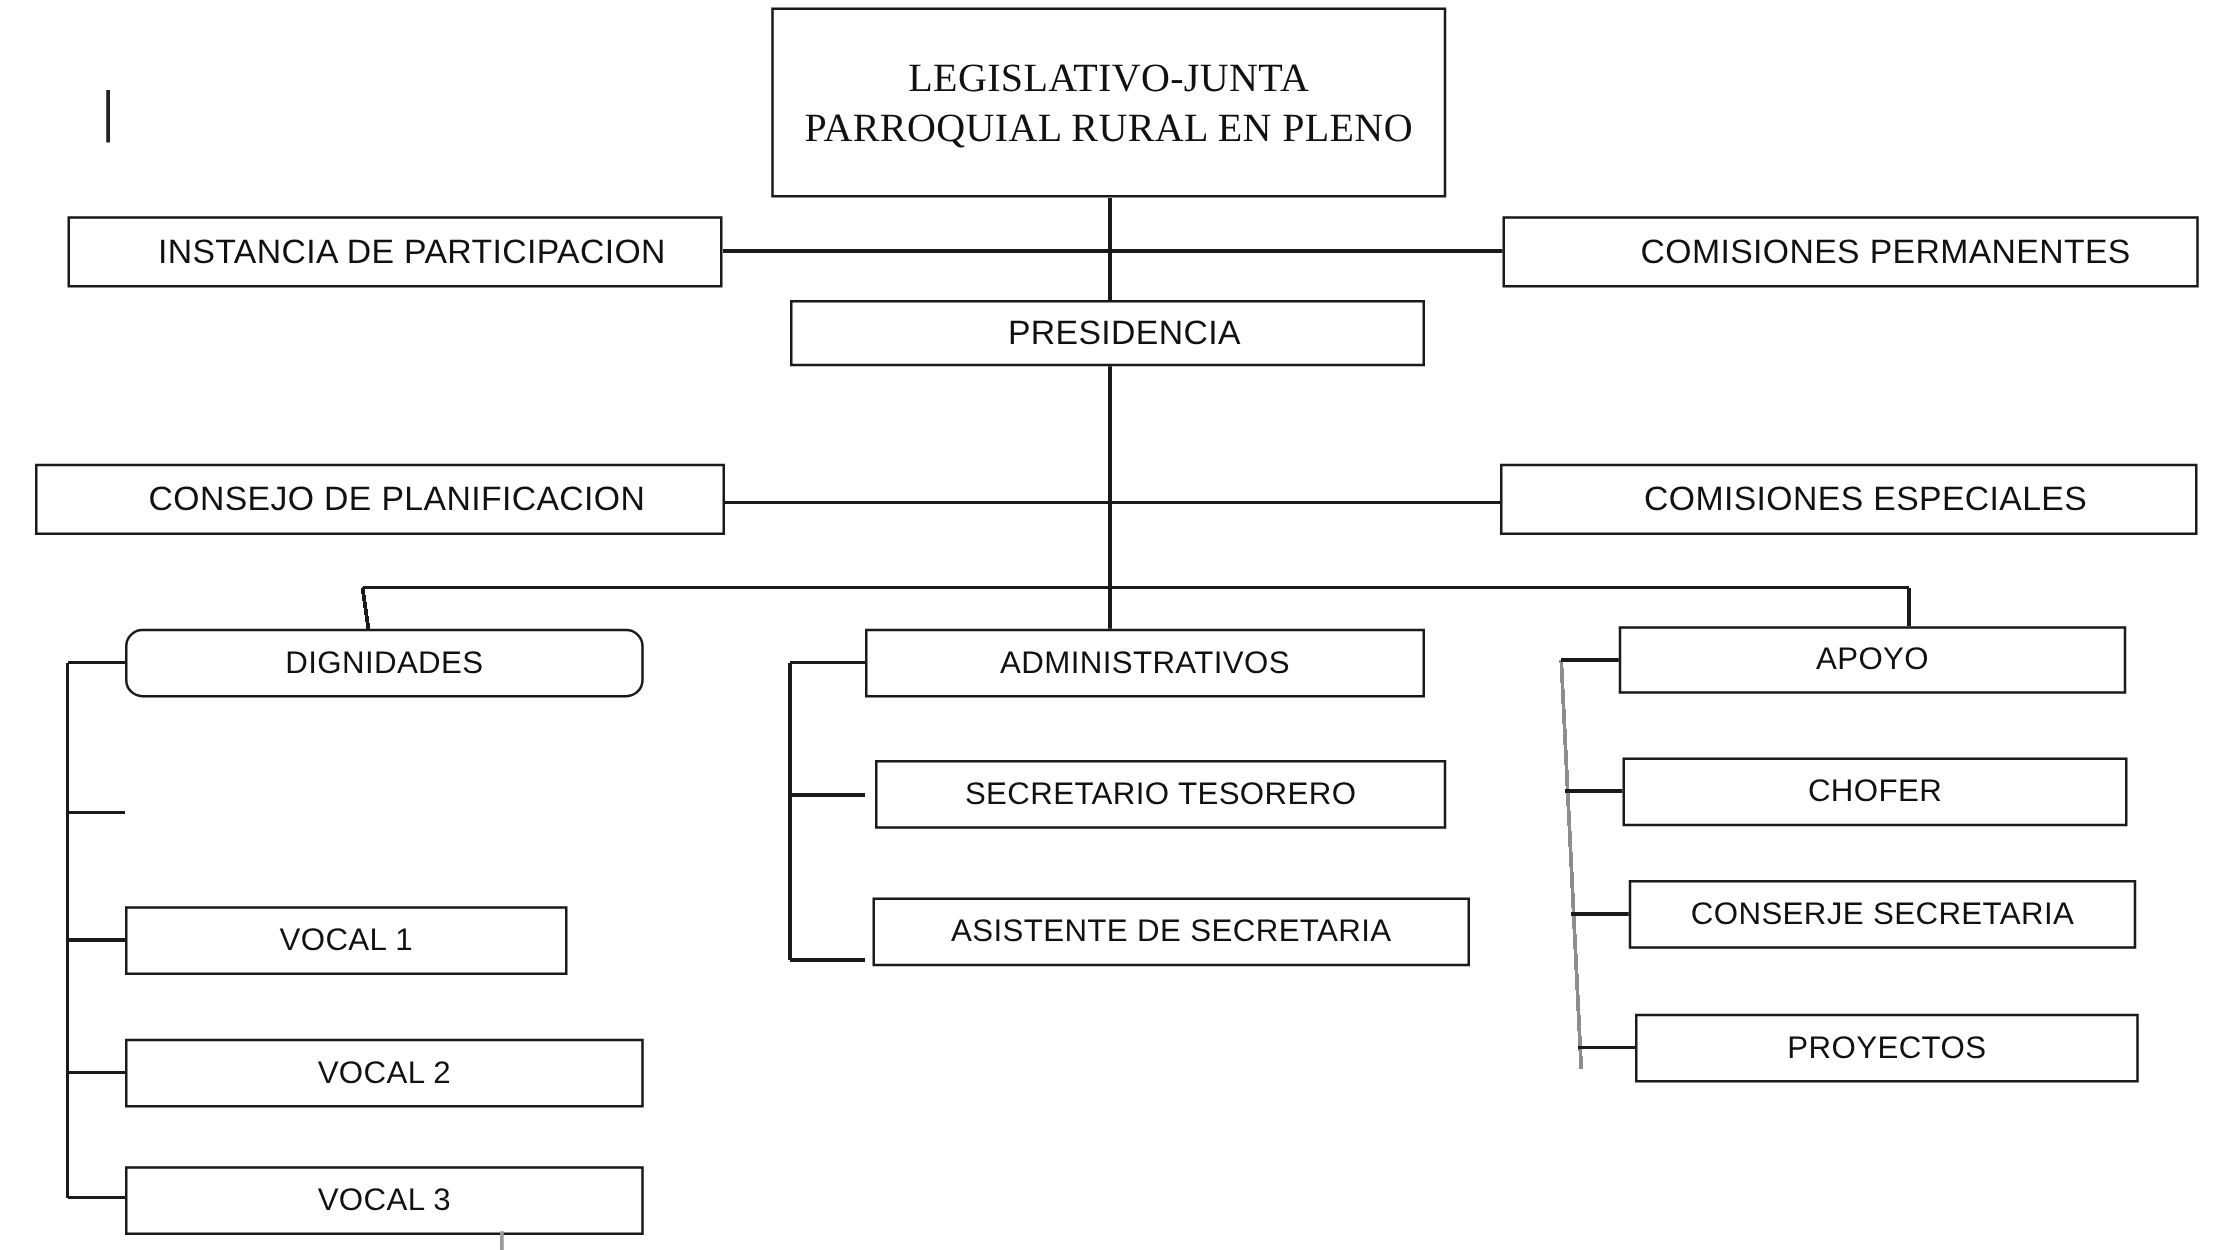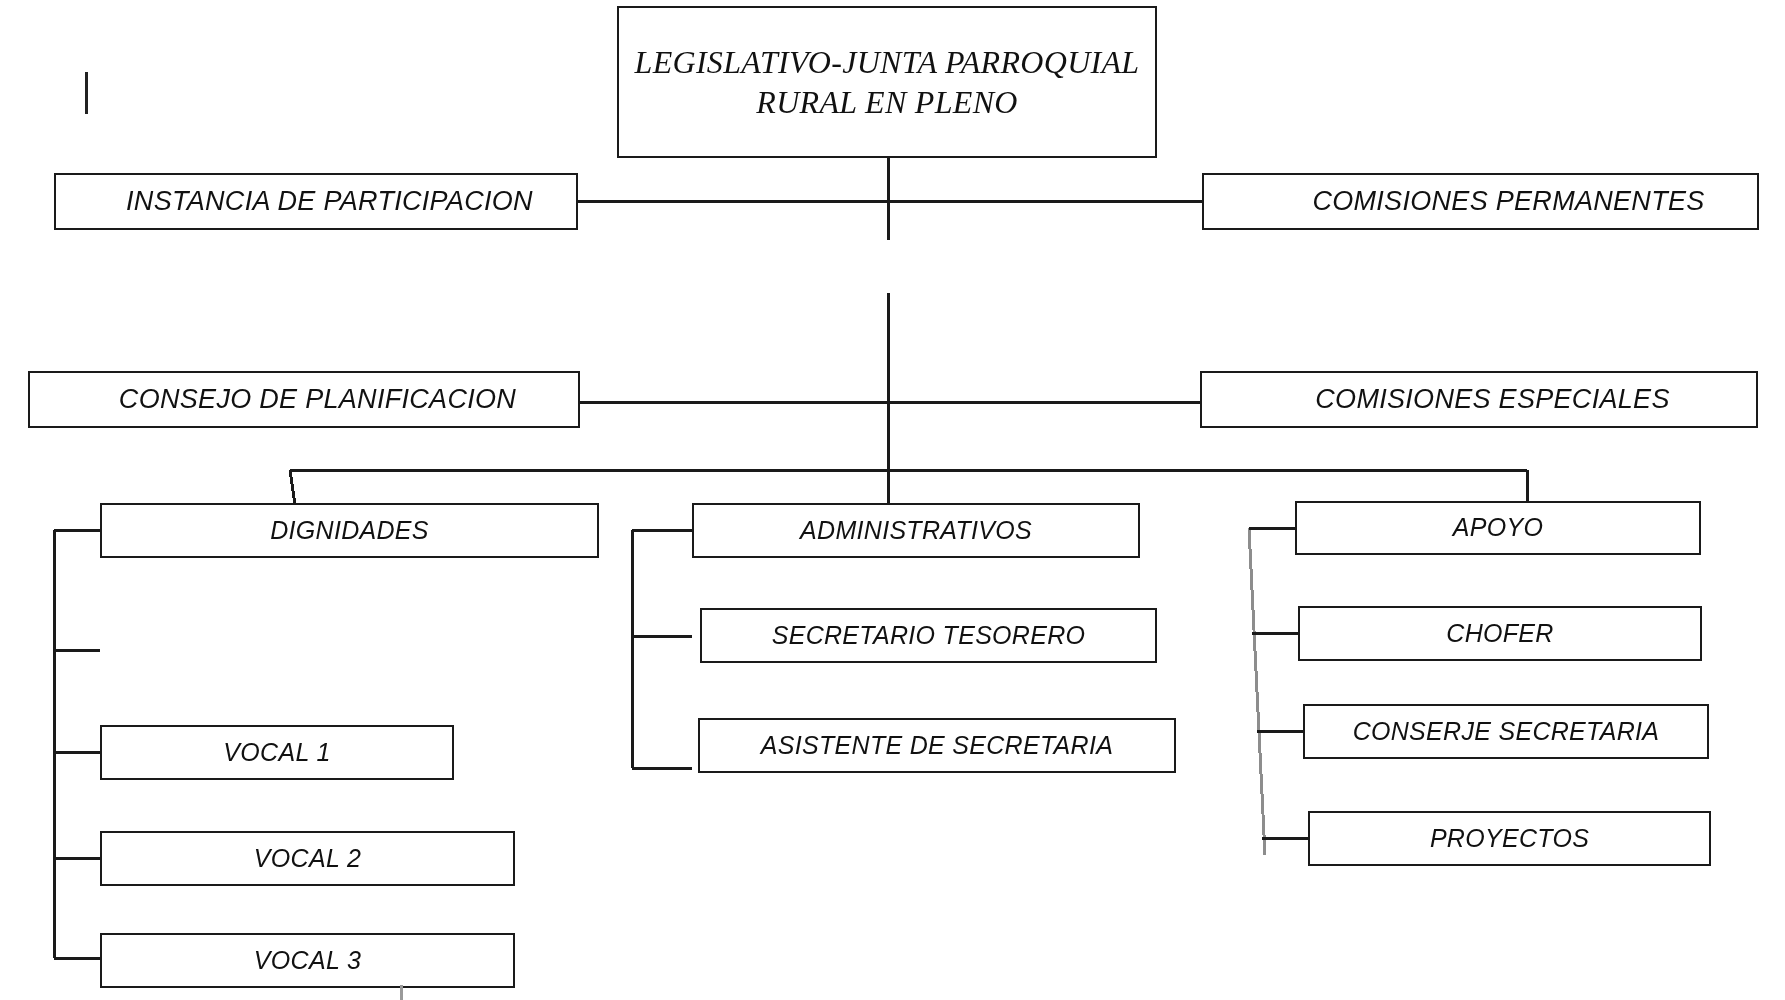--- a/index.html
+++ b/index.html
@@ -30,21 +30,20 @@
     background: #ffffff;
     border: 2px solid #1a1a1a;
     display: flex;
     align-items: center;
     justify-content: center;
     text-align: center;
     color: #111111;
     font-family: "Liberation Sans", sans-serif;
     letter-spacing: 0.3px;
     z-index: 5;
-    font-style: italic;
   }
   .node .lbl {
     display: block;
     line-height: 1.18;
     padding: 0 6px;
   }
   .node.serif {
     font-family: "Liberation Serif", serif;
     border-width: 2px;
   }
@@ -110,30 +109,33 @@
   </div>
 
   <div class="node" style="left:54px; top:173px; width:524px; height:57px;">
     <span class="lbl sz-big">INSTANCIA DE PARTICIPACION</span>
   </div>
 
   <div class="node" style="left:1202px; top:173px; width:557px; height:57px;padding-left:29px;">
     <span class="lbl sz-big">COMISIONES PERMANENTES</span>
   </div>
 
+  <div class="node" style="left:632px; top:240px; width:508px; height:53px;">
+    <span class="lbl sz-big">PRESIDENCIA</span>
+  </div>
 
   <div class="node" style="left:28px; top:371px; width:552px; height:57px;">
     <span class="lbl sz-big">CONSEJO DE PLANIFICACION</span>
   </div>
 
   <div class="node" style="left:1200px; top:371px; width:558px; height:57px;align-items:center;">
     <span class="lbl sz-big">COMISIONES ESPECIALES</span>
   </div>
 
-  <div class="node" style="left:100px; top:503px; width:499px; height:55px;">
+  <div class="node" style="left:100px; top:503px; width:415px; height:55px;border-radius:14px;">
     <span class="lbl sz-mid">DIGNIDADES</span>
   </div>
 
 
   <div class="node" style="left:100px; top:725px; width:354px; height:55px;">
     <span class="lbl sz-mid">VOCAL 1</span>
   </div>
 
   <div class="node" style="left:100px; top:831px; width:415px; height:55px;">
     <span class="lbl sz-mid">VOCAL 2</span>

